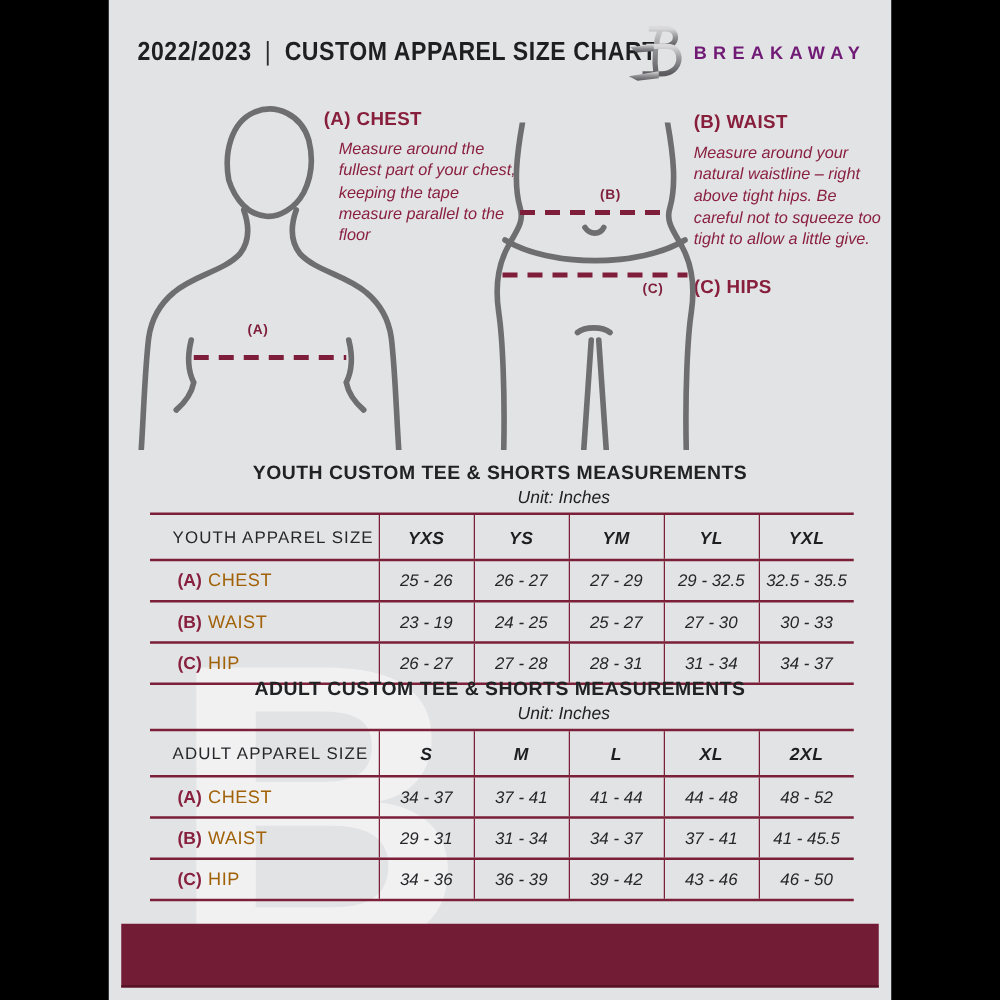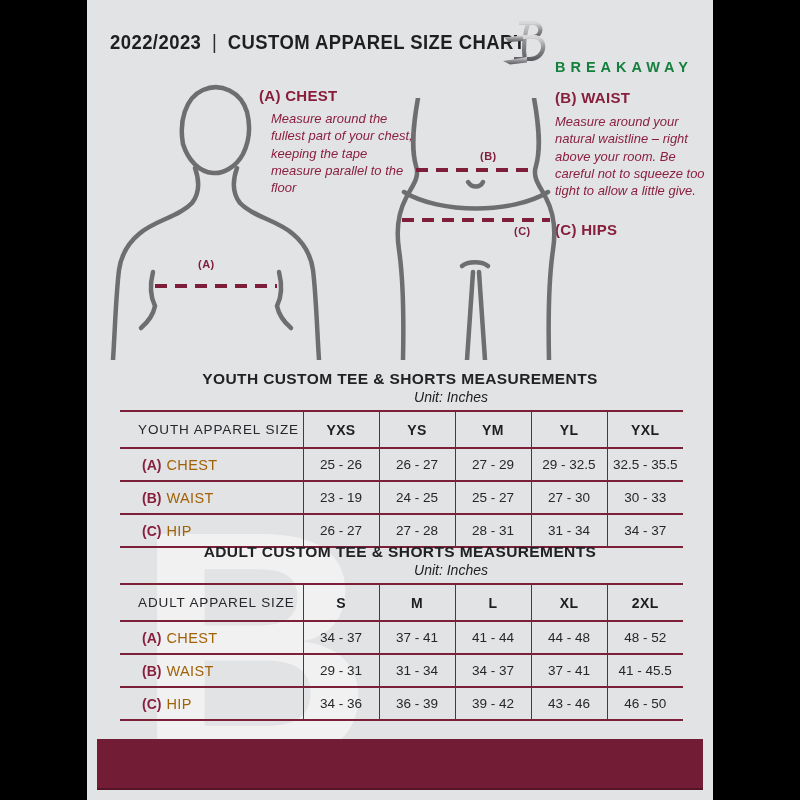--- a/index.html
+++ b/index.html
@@ -22,21 +22,21 @@
   
   .hdr-title{
     position:absolute;left:23px;top:30px;white-space:nowrap;
     font-weight:bold;font-size:21px;color:#1E1F21;letter-spacing:0.5px;
     transform:scaleX(0.88);transform-origin:left center;
   }
   .hdr-title .divider{margin:0 12px;font-weight:normal;color:#2A2B2D;}
   .logo{position:absolute;left:414px;top:16px;}
   .brand{
     position:absolute;left:468px;top:35px;font-weight:bold;font-size:14.5px;
-    letter-spacing:5px;color:#15803d;white-space:nowrap;margin-top:24px;
+    letter-spacing:5px;color:#701a75;white-space:nowrap;
   }
 
   
   .ins-head{
     position:absolute;font-weight:bold;font-size:15px;color:#871E3C;
     letter-spacing:0.3px;white-space:nowrap;
   }
   .ins-body{
     position:absolute;font-style:italic;font-size:13px;line-height:1.33;
     color:#8A2040;
@@ -78,21 +78,21 @@
     position:absolute;left:33px;width:563px;border-collapse:collapse;
     table-layout:fixed;
   }
   #youth-table{top:410px;} #adult-table{top:583px;}
   table.size col.lbl{width:183px;}
   table.size td{
     border-top:2px solid #7B2038;border-bottom:2px solid #7B2038;
     text-align:center;vertical-align:middle;padding:0;
     font-size:13.5px;color:#26272A;
   }
-  table.size td + td{border-left:1.5px solid #7B2038;}
+  table.size td + td{border-left:1.5px solid #7B2038;font-style:italic;}
   table.size tr.head td{height:35px;margin-top:13px;}
   table.size tr.data td{height:31px;}
   td.corner{
     text-align:left !important;padding-left:18px !important;
     font-size:13px;letter-spacing:0.9px;color:#2F3032;
   }
   tr.head td.szcol{font-weight:bold;font-size:14px;color:#1D1E20;letter-spacing:0.4px;}
   td.rowlbl{text-align:left !important;padding-left:22px !important;}
   td.rowlbl .mk{font-weight:bold;color:#87203E;font-size:14px;}
   td.rowlbl .lb{font-size:14.5px;color:#a16207;letter-spacing:0.4px;margin-left:5px;}
@@ -135,21 +135,21 @@
           <path d="M3,21.5 L22,19.5 L22,25 L8,26 Z"></path>
           <path d="M2,45 L26,41 L26,46.5 L9,48.5 Z"></path>
         </g>
       </svg>
     </div>
     <div class="brand">BREAKAWAY</div>
 
     <div id="chest-head" class="ins-head">(A) CHEST</div>
     <div id="chest-body" class="ins-body">Measure around the fullest part of your chest, keeping the tape measure parallel to the floor</div>
     <div id="waist-head" class="ins-head">(B) WAIST</div>
-    <div id="waist-body" class="ins-body">Measure around your natural waistline – right above your room. Be careful not to squeeze too tight to allow a little give.</div>
+    <div id="waist-body" class="ins-body">Measure around your natural waistline – right above tight hips. Be careful not to squeeze too tight to allow a little give.</div>
     <div id="hips-head" class="ins-head">(C) HIPS</div>
 
     <div id="fig-torso" class="fig">
       <svg width="227" height="276" viewBox="0 0 227 276">
         <path class="stroke" d="M80,60 C76,38 82,14 100,6 C118,-2 138,8 144,28 C148,44 146,58 140,70 C133,83 120,90 110,89 C96,88 85,76 80,60 Z"></path>
         <path class="stroke" d="M92,84 C97,98 96,110 89,119 C76,133 52,136 36,150 C24,160 18,172 16,186 C13,210 12,245 10,276"></path>
         <path class="stroke" d="M134,84 C129,98 130,110 137,119 C150,133 174,136 190,150 C202,160 208,172 210,186 C213,210 214,245 216,276"></path>
         <path class="stroke" d="M50,188 C47,200 47,212 52,222 C50,232 45,238 38,244"></path>
         <path class="stroke" d="M176,188 C179,200 179,212 174,222 C176,232 181,238 188,244"></path>
         <path class="dash" d="M52,202 L174,202"></path>

